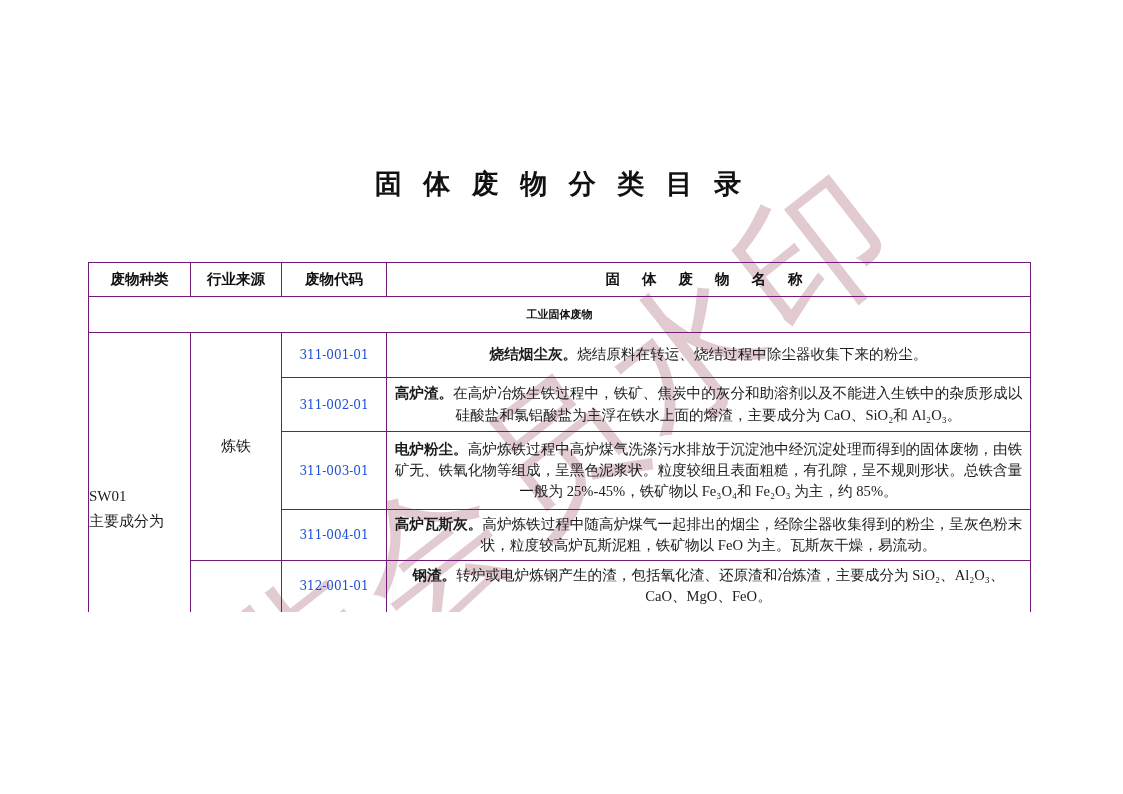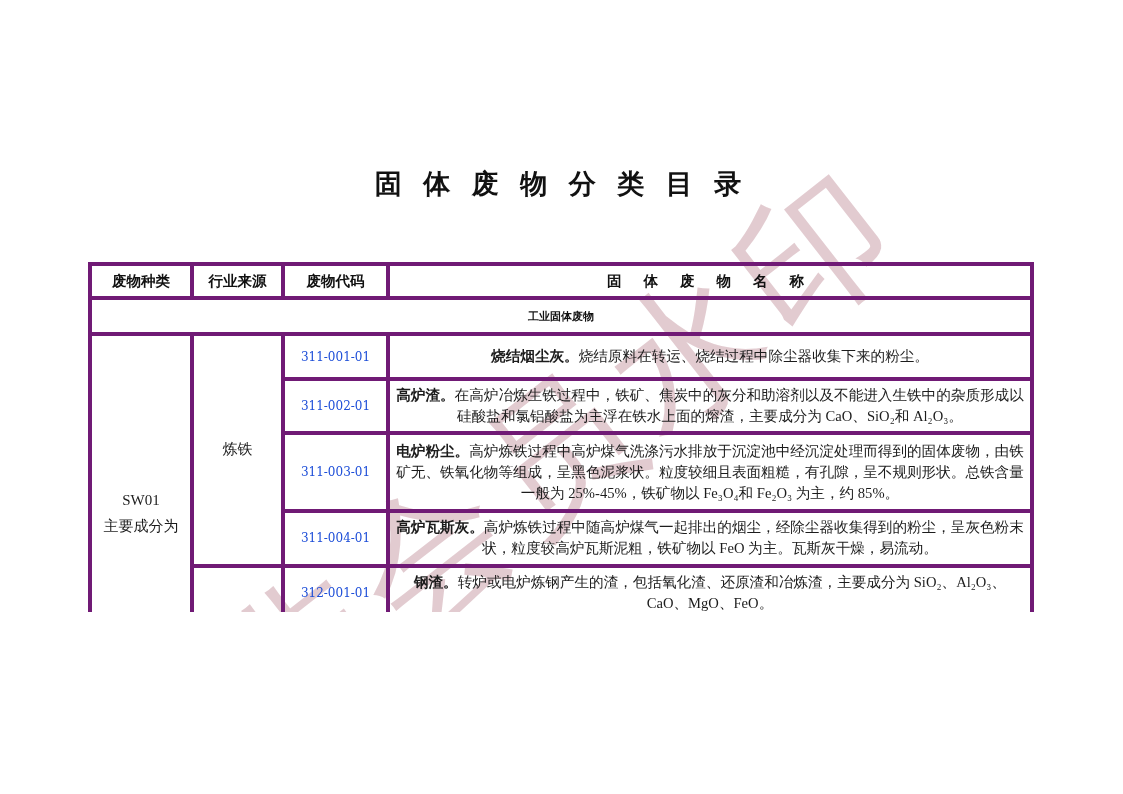--- a/index.html
+++ b/index.html
@@ -49,41 +49,41 @@
     width: 942px;
     z-index: 2;
   }
   table.catalog {
     width: 942px;
     border-collapse: collapse;
     table-layout: fixed;
     background: transparent;
   }
   table.catalog td, table.catalog th {
-    border: 4px solid #701a75;
+    border: 1px solid #701a75;
     vertical-align: middle;
     background: transparent;
   }
   th.hdr {
     font-family: "Liberation Sans", "DejaVu Sans", sans-serif;
     font-weight: 700;
     font-size: 14.5px;
     text-align: center;
     color: #111;
   }
   th.hdr-name { letter-spacing: 9px; }
   td.section-band {
     font-family: "Liberation Sans", "DejaVu Sans", sans-serif;
     font-weight: 700;
     font-size: 11px;
     text-align: center;
     color: #111;
   }
   td.waste-type {
-    text-align: center;
+    text-align: left;
     font-size: 15px;
     line-height: 1.7;
     color: #1c1c1c;
   }
   td.waste-type .wt-line { display: block; }
   td.industry {
     text-align: center;
     font-size: 15px;
     color: #1c1c1c;
   }

